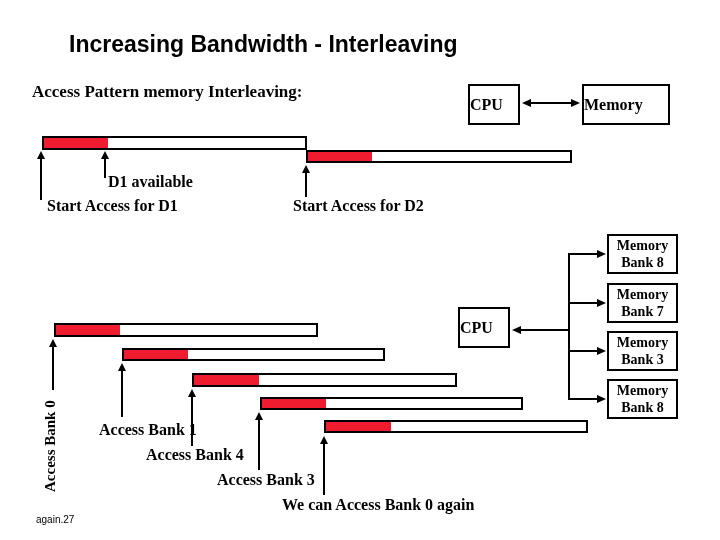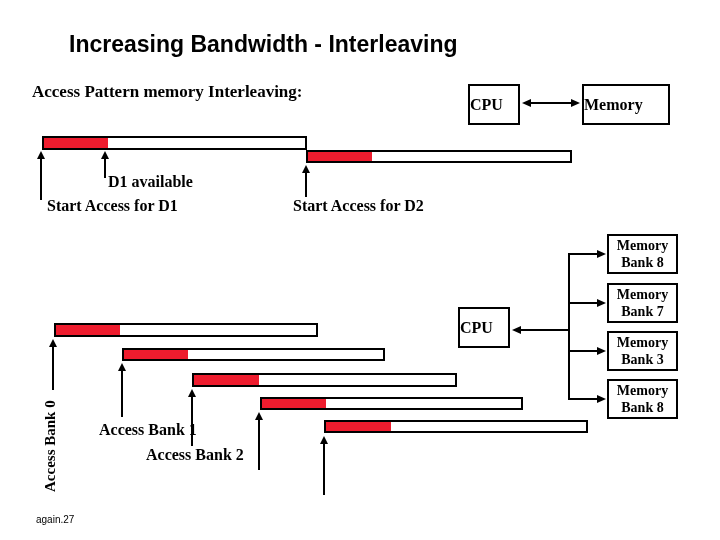--- a/index.html
+++ b/index.html
@@ -184,15 +184,17 @@
     <span class="tri-up" style="left:255px; top:412px;"></span>
     <span class="vline" style="left:258px; top:419px; height:51px;"></span>
   </div>
   <div>
     <span class="tri-up" style="left:320px; top:436px;"></span>
     <span class="vline" style="left:323px; top:443px; height:52px;"></span>
   </div>
 
   <div class="vtext">Access Bank 0</div>
   <div class="lbl" style="left:75px;  top:421px;margin-left:24px;">Access Bank 1</div>
-  <div class="lbl" style="left:146px; top:446px;">Access Bank 2</div>
+  <div class="lbl" style="left:146px; top:446px;">Access Bank 4</div>
+  <div class="lbl" style="left:217px; top:471px;">Access Bank 3</div>
+  <div class="lbl" style="left:282px; top:496px;">We can Access Bank 0 again</div>
 
 </div>
 
 </body></html>

